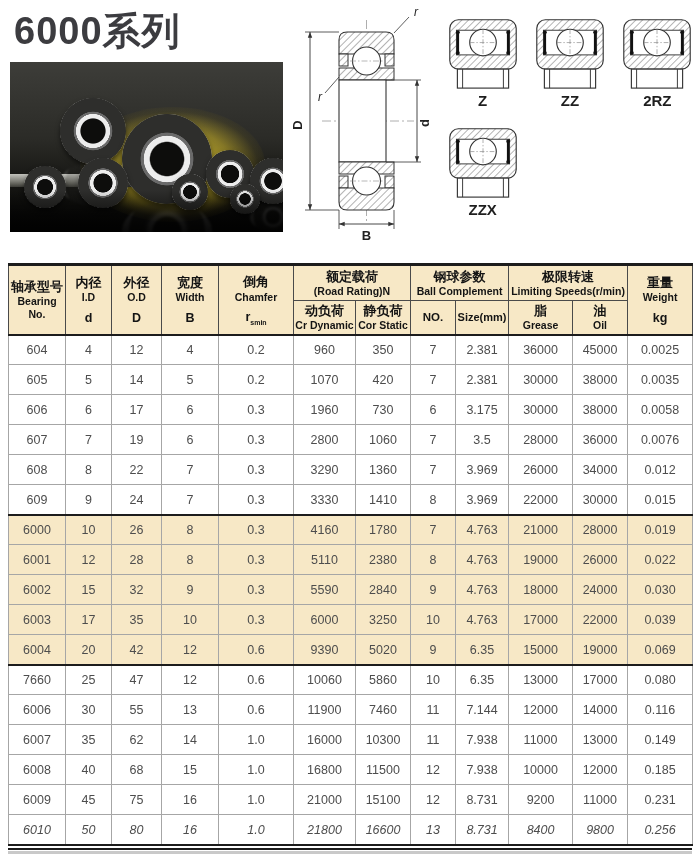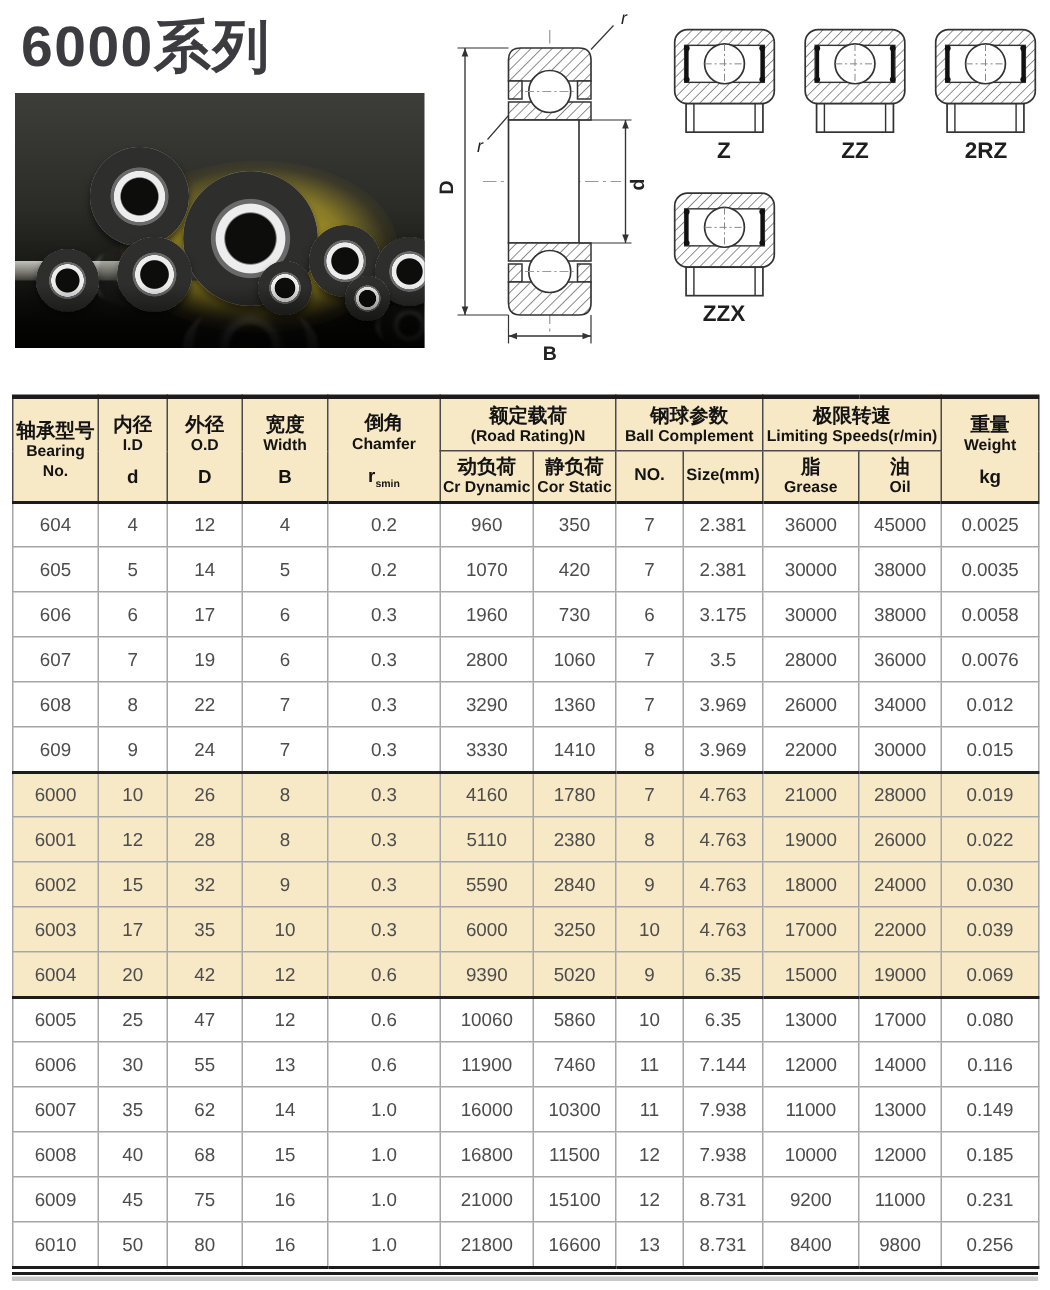--- a/index.html
+++ b/index.html
@@ -46,21 +46,21 @@
   thead tr.hr2 th{border-bottom:2px solid var(--rule-dark);}
   thead th.sp{border-bottom:2px solid var(--rule-dark);margin-left:48px;}
   .zh{font-size:13px; font-weight:700; color:#141414; line-height:1.25;}
   .en{font-size:10.5px; font-weight:700; color:#141414; line-height:1.2;}
   .sym{font-size:12.5px; font-weight:700; color:#141414; margin-top:7px;}
   .sym sub{font-size:7px;}
   tbody td{border:1px solid #a6a6a6; height:30px; text-align:center; vertical-align:middle;
            font-size:12.5px; color:#4d4d4d; background:#fff;}
   tbody tr.hl td{background:var(--highlight);}
   tbody tr.sep td{border-top:2.5px solid var(--rule-dark);}
-  tbody tr:last-child td{border-bottom:2px solid var(--rule-dark);}
+  tbody tr:last-child td{border-bottom:2px solid var(--rule-dark);font-style:italic;}
   .bottom-rule{height:2px; background:var(--rule-dark); margin-top:2px;}
   .bottom-shadow{height:3px; background:#c9c9c9; margin-top:1px;}
   .hr1{height:36px;} .hr2{height:30px;margin-top:32px;}
 </style>
 </head>
 <body>
 
 <svg width="0" height="0" style="position:absolute" aria-hidden="true">
   <defs>
     <pattern id="hatch" patternUnits="userSpaceOnUse" width="5" height="5" patternTransform="rotate(45)">
@@ -416,21 +416,21 @@
     <td>0.6</td>
     <td>9390</td>
     <td>5020</td>
     <td>9</td>
     <td>6.35</td>
     <td>15000</td>
     <td>19000</td>
     <td>0.069</td>
   </tr>
           <tr class="sep">
-    <td>6005</td>
+    <td>7660</td>
     <td>25</td>
     <td>47</td>
     <td>12</td>
     <td>0.6</td>
     <td>10060</td>
     <td>5860</td>
     <td>10</td>
     <td>6.35</td>
     <td>13000</td>
     <td>17000</td>

